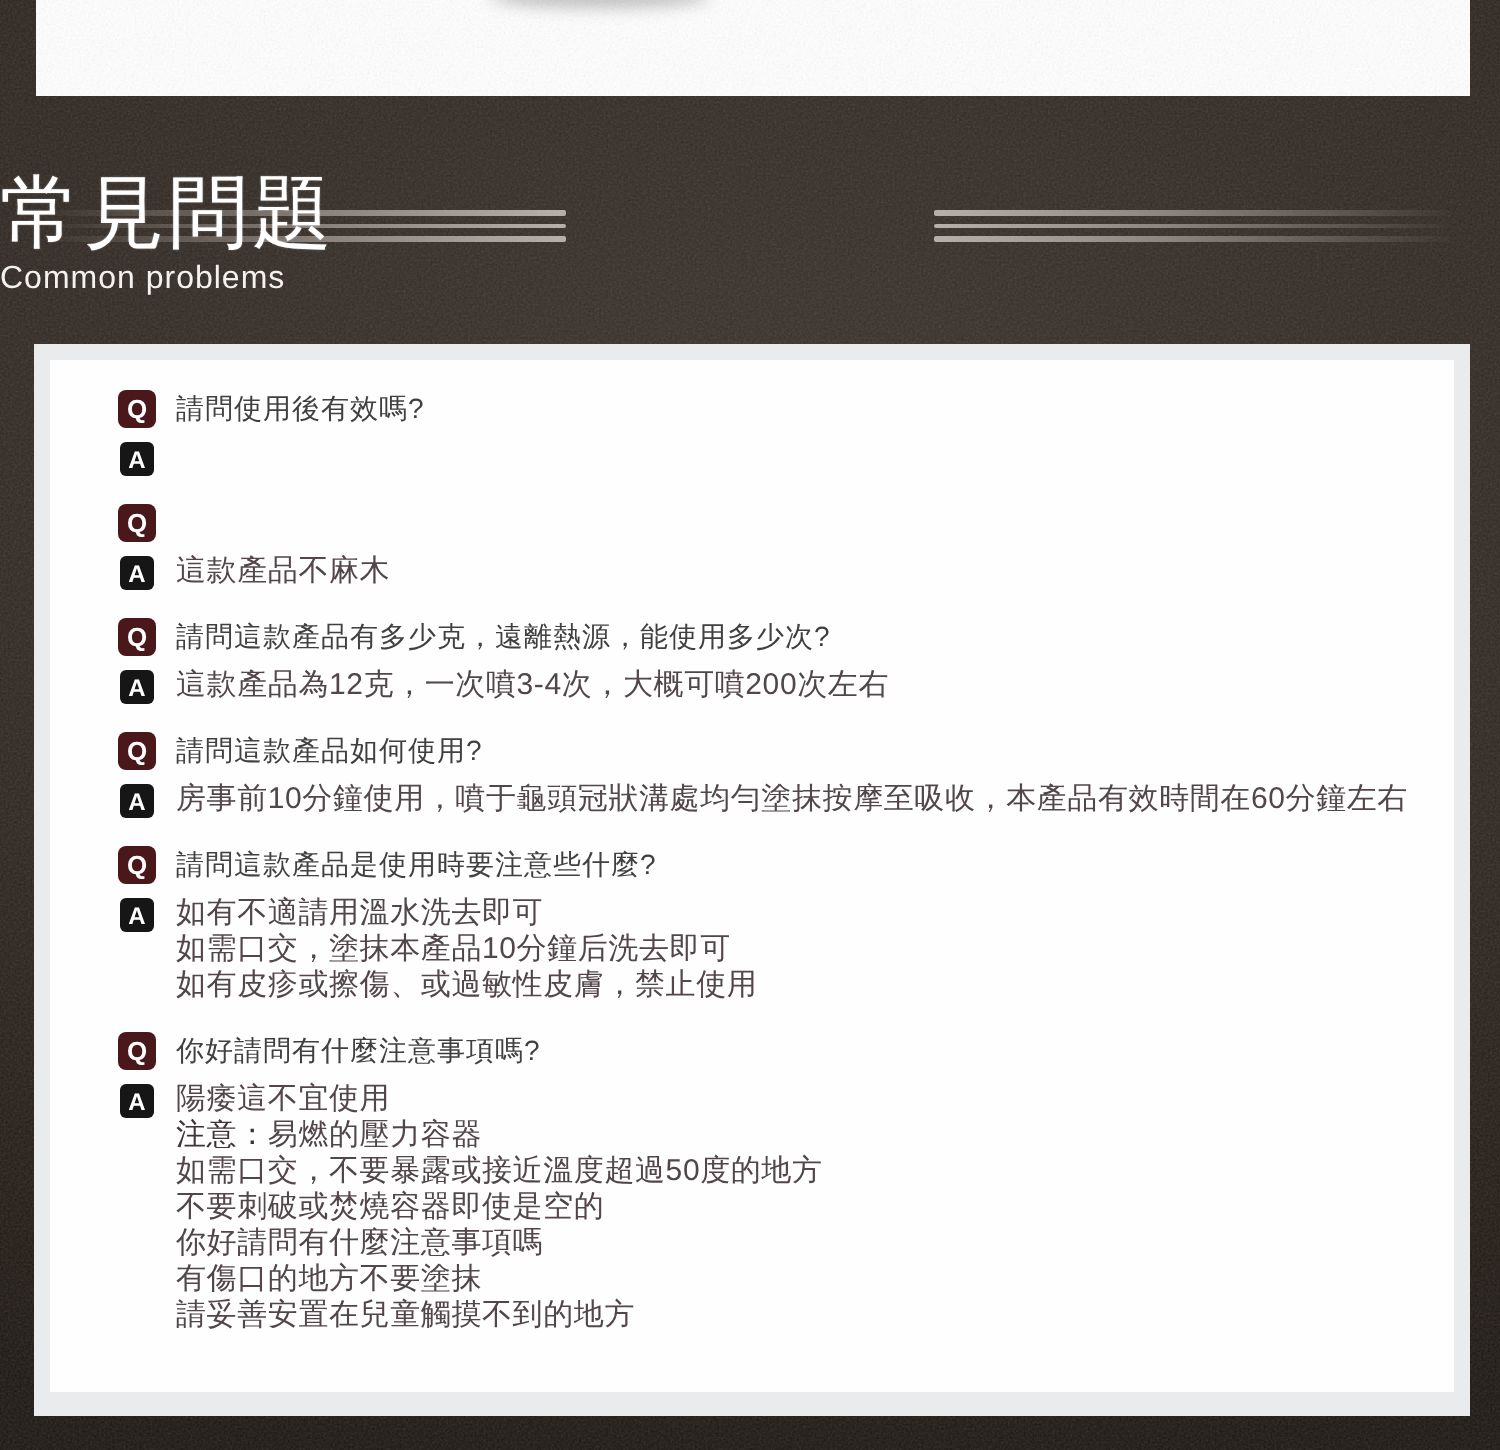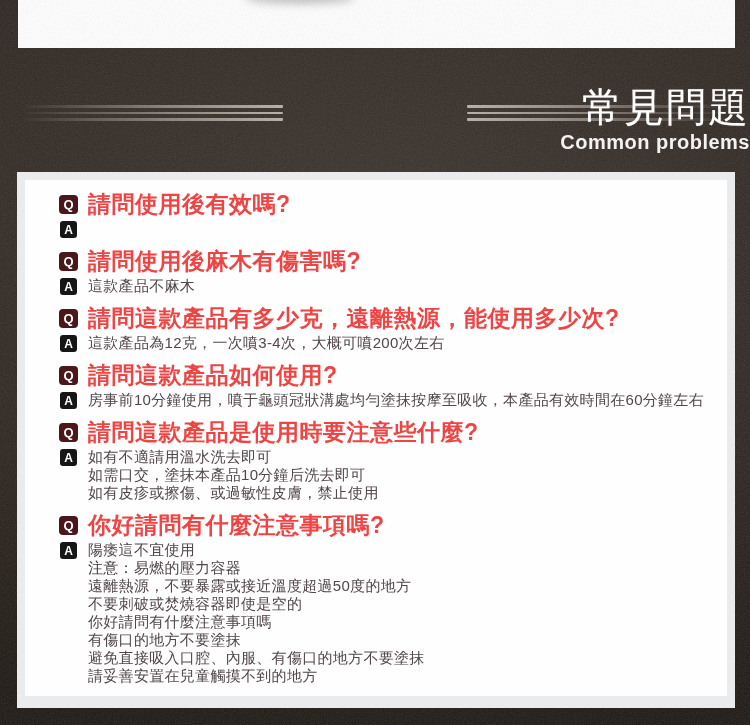--- a/index.html
+++ b/index.html
@@ -36,33 +36,33 @@
     border-radius: 50%;
     filter: blur(4px);
     opacity: 0.55;
   }
 
   
   .section-header {
     position: absolute;
     top: 84px; left: 0;
     width: 100%;
-    text-align: right;
+    text-align: left;
     color: #ffffff;
   }
   .section-title {
     font-size: 40px;
     font-weight: 500;
     letter-spacing: 2px;
     line-height: 46px;
     text-shadow: 0 0 1px rgba(255,255,255,0.4);
   }
   .section-subtitle {
-    font-size: 20px;
-    font-weight: 700;
+    font-size: 16px;
+    font-weight: 400;
     letter-spacing: 0.5px;
     margin-top: 1px;
     color: #f4f2f0;
   }
   .deco-lines {
     position: absolute;
     top: 105px;
     width: 258px;
     display: flex;
     flex-direction: column;
@@ -98,23 +98,23 @@
   .badge-q {
     flex: 0 0 auto;
     width: 19px; height: 19px;
     background: #4a171b;
     color: #ffffff;
     border-radius: 4px;
     display: flex; align-items: center; justify-content: center;
     font-size: 13px; font-weight: bold;
   }
   .q-text {
-    color: #ef4444;
-    font-size: 23px;
-    font-weight: bold;
+    color: #404040;
+    font-size: 14px;
+    font-weight: normal;
     letter-spacing: 0.5px;
     line-height: 19px;
   }
   .qa-a {
     display: flex;
     align-items: flex-start;
     gap: 11px;
     padding-left: 1px;
     margin-bottom: 14px;
   }
@@ -178,21 +178,20 @@
           <span class="q-text">請問使用後有效嗎?</span>
         </div>
         <div class="qa-a">
           <span class="badge-a">A</span>
         </div>
       </div>
 
       <div class="qa-item">
         <div class="qa-q">
           <span class="badge-q">Q</span>
-          <span class="q-text">請問使用後麻木有傷害嗎?</span>
         </div>
         <div class="qa-a">
           <span class="badge-a">A</span>
           <div class="a-lines">
             <div>這款產品不麻木</div>
           </div>
         </div>
       </div>
 
       <div class="qa-item">
@@ -239,25 +238,24 @@
       <div class="qa-item">
         <div class="qa-q">
           <span class="badge-q">Q</span>
           <span class="q-text">你好請問有什麼注意事項嗎?</span>
         </div>
         <div class="qa-a">
           <span class="badge-a">A</span>
           <div class="a-lines">
             <div>陽痿這不宜使用</div>
             <div><span class="note-label">注意：</span><span>易燃的壓力容器</span></div>
-            <div>遠離熱源，不要暴露或接近溫度超過50度的地方</div>
+            <div>如需口交，不要暴露或接近溫度超過50度的地方</div>
             <div>不要刺破或焚燒容器即使是空的</div>
             <div>你好請問有什麼注意事項嗎</div>
             <div>有傷口的地方不要塗抹</div>
-            <div>避免直接吸入口腔、內服、有傷口的地方不要塗抹</div>
             <div>請妥善安置在兒童觸摸不到的地方</div>
           </div>
         </div>
       </div>
 
     </div>
   </div>
 </div>
 
 </body></html>

